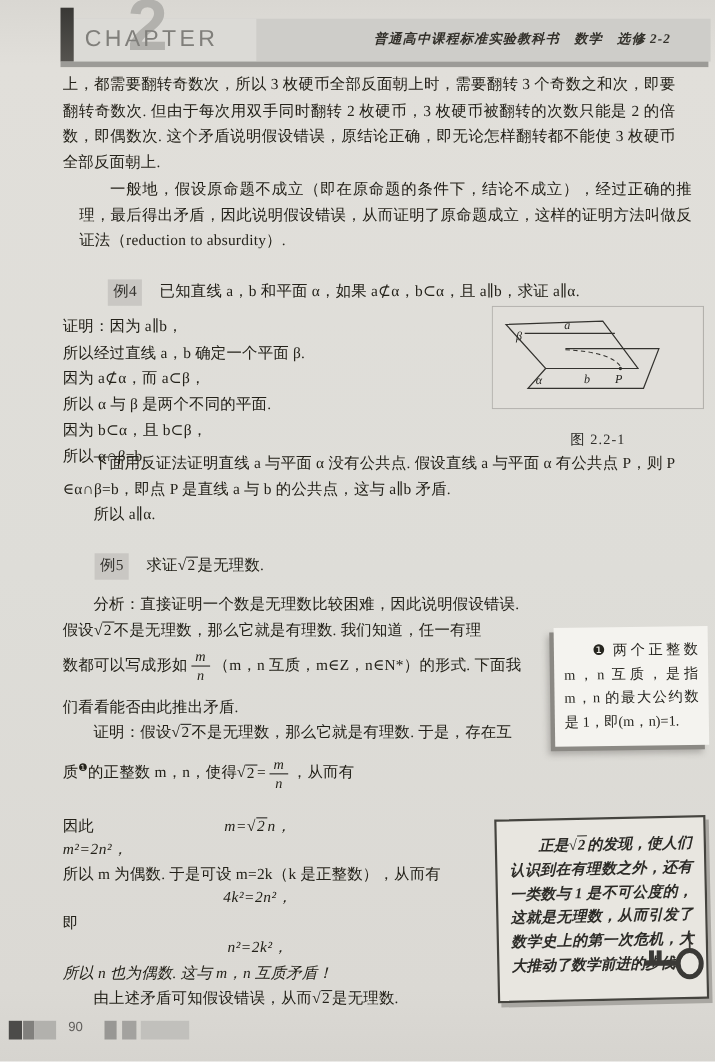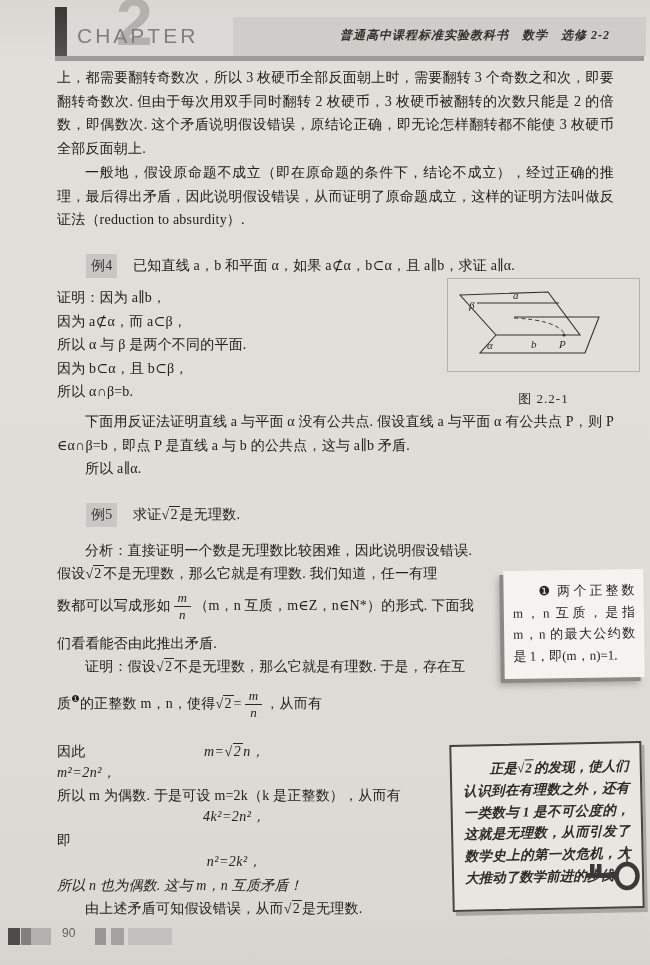--- a/index.html
+++ b/index.html
@@ -67,29 +67,30 @@
   <div class="hdr-band"></div>
   <div class="hdr-chapterbox"></div>
   <div class="hdr-strip"></div>
   <div class="hdr-big2">2</div>
   <div class="hdr-chapter">CHAPTER</div>
   <div class="hdr-title">普通高中课程标准实验教科书　数学　选修 2-2</div>
   <div class="hdr-rule"></div>
 
   <div class="blk just" style="left:57px; top:66px; width:557px;">上，都需要翻转奇数次，所以 3 枚硬币全部反面朝上时，需要翻转 3 个奇数之和次，即要翻转奇数次. 但由于每次用双手同时翻转 2 枚硬币，3 枚硬币被翻转的次数只能是 2 的倍数，即偶数次. 这个矛盾说明假设错误，原结论正确，即无论怎样翻转都不能使 3 枚硬币全部反面朝上.</div>
 
-  <div class="blk just ind" style="left:57px; top:161px; width:557px;">一般地，假设原命题不成立（即在原命题的条件下，结论不成立），经过正确的推理，最后得出矛盾，因此说明假设错误，从而证明了原命题成立，这样的证明方法叫做反证法（reduction to absurdity）.</div>
+  <div class="blk just ind" style="left:72px; top:161px; width:557px;">一般地，假设原命题不成立（即在原命题的条件下，结论不成立），经过正确的推理，最后得出矛盾，因此说明假设错误，从而证明了原命题成立，这样的证明方法叫做反证法（reduction to absurdity）.</div>
 
-  <div class="blk nowrap" style="left:86px; top:254px;">
+  <div class="blk nowrap" style="left:98px; top:254px;">
     <span class="badge">例4</span>
     <span>已知直线 a，b 和平面 α，如果 a⊄α，b⊂α，且 a∥b，求证 a∥α.</span>
   </div>
 
   <div class="blk" style="left:57px; top:286px; width:392px;">
     <div>证明：因为 a∥b，</div>
+    <div>所以经过直线 a，b 确定一个平面 β.</div>
     <div>因为 a⊄α，而 a⊂β，</div>
     <div>所以 α 与 β 是两个不同的平面.</div>
     <div>因为 b⊂α，且 b⊂β，</div>
     <div>所以 α∩β=b.</div>
   </div>
 
   <div class="blk" style="left:447px; top:278px; width:193px;">
     <svg class="figsvg" width="193" height="94" viewBox="0 0 193 94">
       <rect x="0.5" y="0.5" width="192" height="93" fill="#e1dfda" stroke="#b3b1ac"></rect>
 

